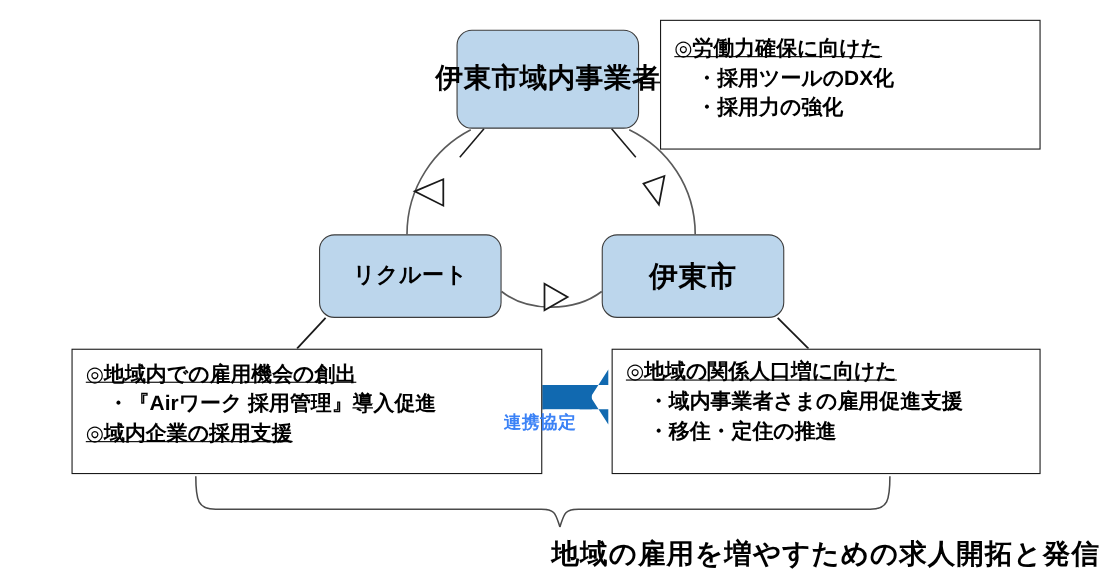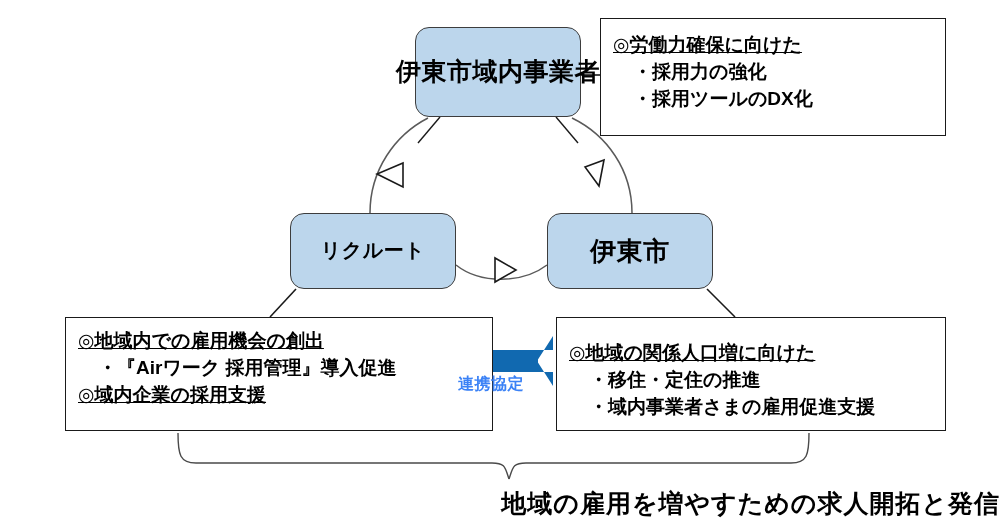--- a/index.html
+++ b/index.html
@@ -52,21 +52,21 @@
     background: #ffffff;
     border: 1.8px solid #1a1a1a;
     padding: 10px 12px 8px 12px;
     font-size: 19px;
     line-height: 1.42;
     color: #000;
     font-weight: bold;
   }
   #tb-topright { left: 600px; top: 18px; width: 346px; height: 118px; padding-top: 13px; }
   #tb-bottomleft { left: 65px; top: 317px; width: 428px; height: 114px; }
-  #tb-bottomright { left: 556px; top: 317px; width: 390px; height: 114px; padding-top: 22px; }
+  #tb-bottomright { left: 556px; top: 317px; width: 390px; height: 114px; padding-top: 8px; }
 
   .hd { text-decoration: underline; white-space: nowrap; display: block; }
   .bullet { white-space: nowrap; display: block; padding-left: 20px; }
   .cont { white-space: nowrap; display: block; padding-left: 36px; }
 
   #linkage-label {
     position: absolute;
     left: 458px;
     top: 374px;
     width: 106px;
@@ -140,33 +140,33 @@
   <div class="node" id="node-left">
     <span class="ln">リクルート</span>
   </div>
 
   <div class="node" id="node-right">
     <span class="ln">伊東市</span>
   </div>
 
   <div class="textbox" id="tb-topright">
     <span class="hd">◎労働力確保に向けた</span>
+    <span class="bullet">・採用ツールのDX化</span>
     <span class="bullet">・採用力の強化</span>
-    <span class="bullet">・採用ツールのDX化</span>
   </div>
 
   <div class="textbox" id="tb-bottomleft">
     <span class="hd">◎地域内での雇用機会の創出</span>
     <span class="bullet">・『Airワーク 採用管理』導入促進</span>
     <span class="hd">◎域内企業の採用支援</span>
   </div>
 
   <div class="textbox" id="tb-bottomright">
     <span class="hd">◎地域の関係人口増に向けた</span>
+    <span class="bullet">・域内事業者さまの雇用促進支援</span>
     <span class="bullet">・移住・定住の推進</span>
-    <span class="bullet">・域内事業者さまの雇用促進支援</span>
   </div>
 
   <div id="linkage-label">連携協定</div>
 
   <div id="caption">地域の雇用を増やすための求人開拓と発信</div>
 
 </div>
 
 </body></html>

